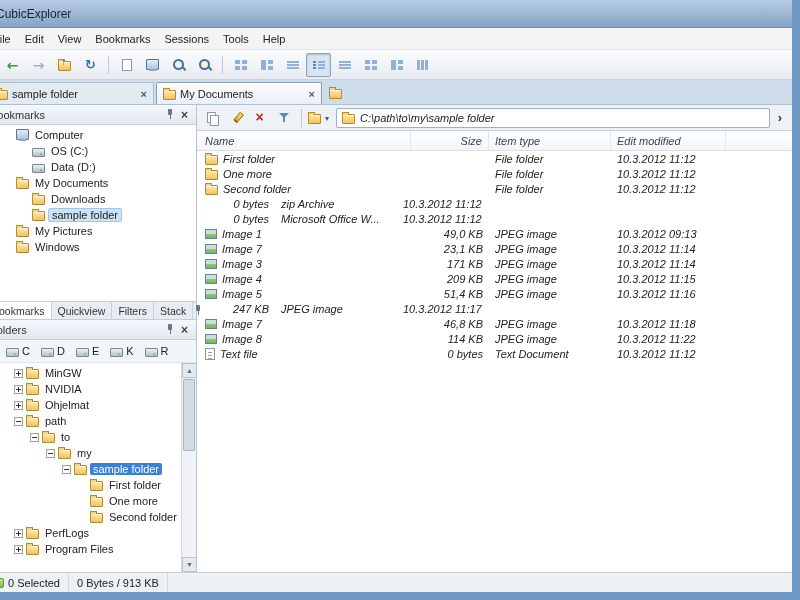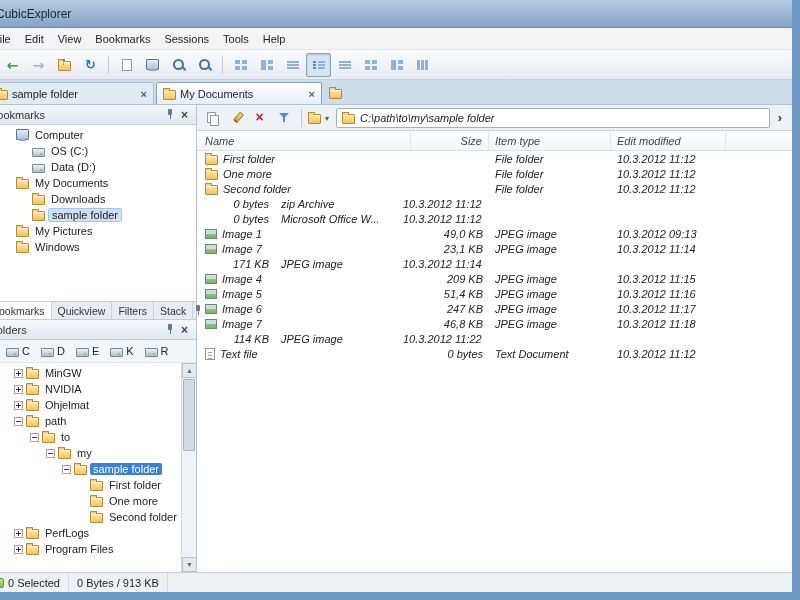--- a/index.html
+++ b/index.html
@@ -487,20 +487,24 @@
           <div class="frow">
             <div class="fc c-name">
               <span class="ic ic-image"></span>
               <span>Image 7</span>
             </div>
             <div class="fc c-size">23,1 KB</div>
             <div class="fc c-type">JPEG image</div>
             <div class="fc c-mod">10.3.2012 11:14</div>
           </div>
           <div class="frow">
+            <div class="fc c-name">
+              <span class="ic ic-image"></span>
+              <span>Image 3</span>
+            </div>
             <div class="fc c-size">171 KB</div>
             <div class="fc c-type">JPEG image</div>
             <div class="fc c-mod">10.3.2012 11:14</div>
           </div>
           <div class="frow">
             <div class="fc c-name">
               <span class="ic ic-image"></span>
               <span>Image 4</span>
             </div>
             <div class="fc c-size">209 KB</div>
@@ -510,38 +514,38 @@
           <div class="frow">
             <div class="fc c-name">
               <span class="ic ic-image"></span>
               <span>Image 5</span>
             </div>
             <div class="fc c-size">51,4 KB</div>
             <div class="fc c-type">JPEG image</div>
             <div class="fc c-mod">10.3.2012 11:16</div>
           </div>
           <div class="frow">
-            <div class="fc c-name">
-              <span class="ic ic-image"></span>
-              <span>Image 6</span>
-            </div>
             <div class="fc c-size">247 KB</div>
             <div class="fc c-type">JPEG image</div>
             <div class="fc c-mod">10.3.2012 11:17</div>
           </div>
           <div class="frow">
             <div class="fc c-name">
               <span class="ic ic-image"></span>
               <span>Image 7</span>
             </div>
             <div class="fc c-size">46,8 KB</div>
             <div class="fc c-type">JPEG image</div>
             <div class="fc c-mod">10.3.2012 11:18</div>
           </div>
           <div class="frow">
+            <div class="fc c-name">
+              <span class="ic ic-image"></span>
+              <span>Image 8</span>
+            </div>
             <div class="fc c-size">114 KB</div>
             <div class="fc c-type">JPEG image</div>
             <div class="fc c-mod">10.3.2012 11:22</div>
           </div>
           <div class="frow">
             <div class="fc c-name">
               <span class="ic ic-text"></span>
               <span>Text file</span>
             </div>
             <div class="fc c-size">0 bytes</div>

